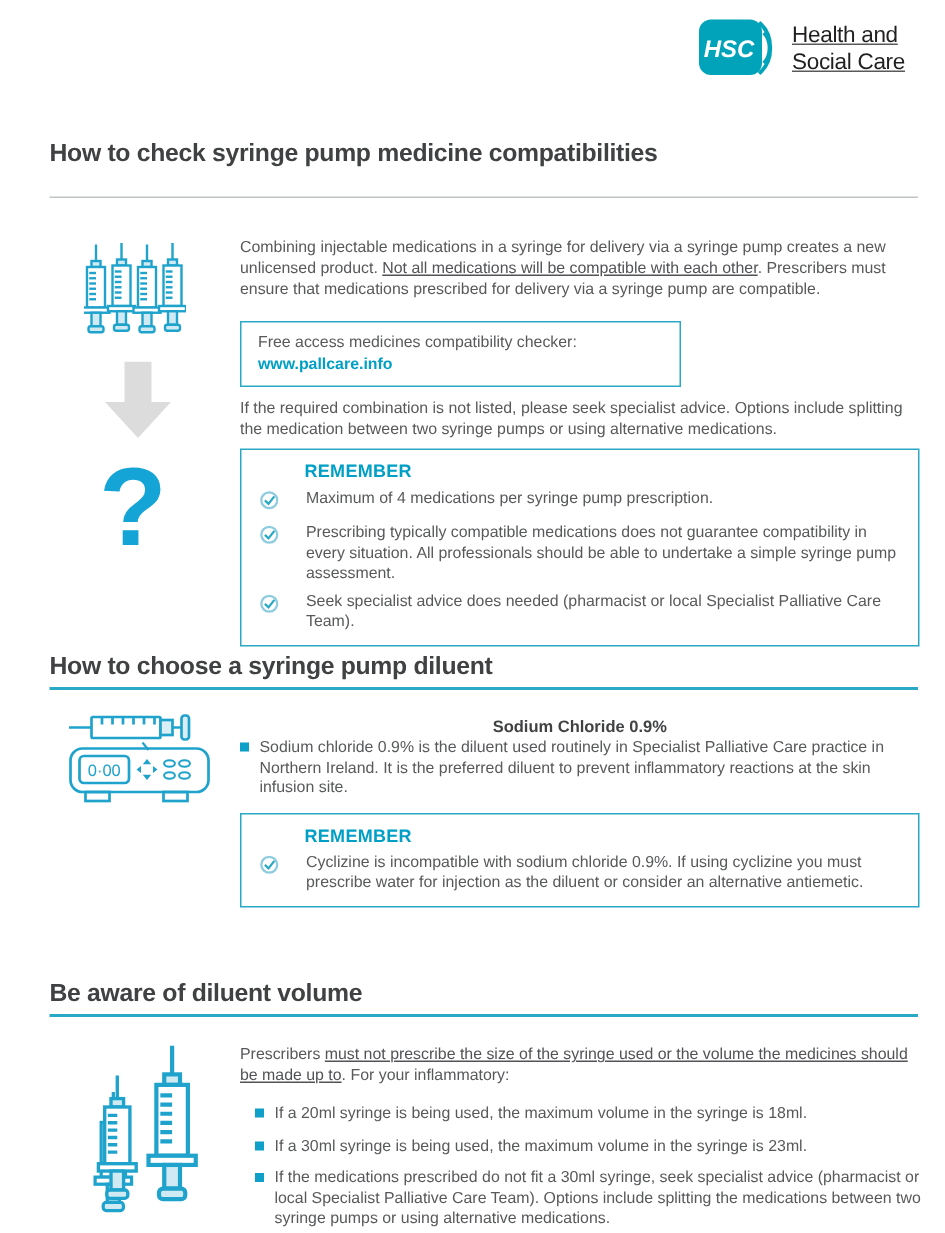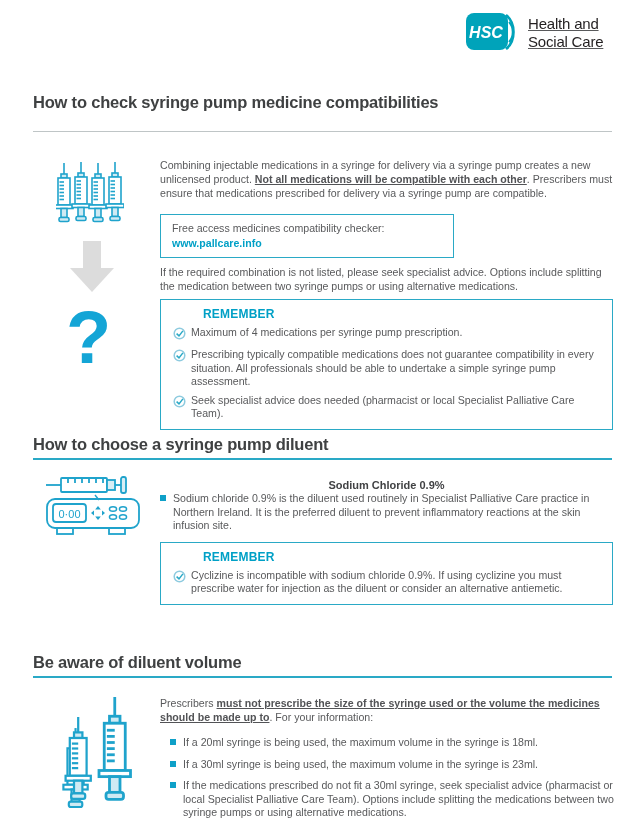--- a/index.html
+++ b/index.html
@@ -17,35 +17,35 @@
   
   .sec-title{
     position:absolute;left:33px;width:560px;
     font-size:16.5px;font-weight:bold;color:#3f4142;letter-spacing:-0.2px;margin:0;
   }
   .rule{position:absolute;left:33px;width:579px;height:0;border-top:1.5px solid #bfc5c6;}
   .rule.teal{border-top:2px solid #2aa9c6;}
   
   .content{position:absolute;width:453px;font-size:10.6px;line-height:14px;color:#58595b;}
   .content p{margin:0;}
-  b.ul{font-weight:bold;text-decoration:underline;color:#525356;}
+  b.ul{font-weight:normal;text-decoration:underline;color:#525356;}
   
   .checker-box{
     margin-top:14px;width:270px;
     border:1.6px solid #2aa9c6;
     padding:6px 11px;line-height:15px;
   }
   .checker-url{font-weight:bold;color:#00a0c6;text-decoration:none;}
   
   .remember{
     border:1.8px solid #2aa9c6;
     padding:7px 12px 8px 12px;
   }
   .remember-title{color:#00a0c6;font-weight:bold;font-size:12px;line-height:15px;margin-bottom:4px;letter-spacing:0.2px;margin-left:30px;}
-  .check-item{display:flex;margin-bottom:5px;}
+  .check-item{display:flex;margin-bottom:5px;gap:13px;}
   .check-item:last-child{margin-bottom:0;}
   .check-item .ic{flex:0 0 18px;padding-top:1px;}
   .check-item .tx{flex:1;line-height:13.5px;}
   
   .sq-item{display:flex;margin-bottom:8px;}
   .sq-item .sq{flex:0 0 13px;padding-top:3px;}
   .sq-item .sq i{display:block;width:6px;height:6px;background:#0ea0c8;}
   .sq-item .tx{flex:1;line-height:13.5px;}
   
   .icon-abs{position:absolute;}
@@ -215,21 +215,21 @@
       <g transform="translate(2,20) scale(1.4)">
           <use href="#syr"></use>
         </g>
       <g transform="translate(34,0) scale(1.75)">
           <use href="#syr"></use>
         </g>
     </svg>
   </div>
 
   <div class="content" style="left:160px;top:696px;width:456px">
-    <p><span>Prescribers </span><b class="ul">must not prescribe the size of the syringe used or the volume the medicines should be made up to</b><span>.  For your information:</span></p>
+    <p><span>Prescribers </span><b class="ul">must not prescribe the size of the syringe used or the volume the medicines should be made up to</b><span>.  For your inflammatory:</span></p>
     <div style="margin-top:12px;padding-left:10px">
       <div class="sq-item">
         <span class="sq">
             <i></i>
           </span>
         <span class="tx">If a 20ml syringe is being used, the maximum volume in the syringe is 18ml.</span>
       </div>
       <div class="sq-item">
         <span class="sq">
             <i></i>

